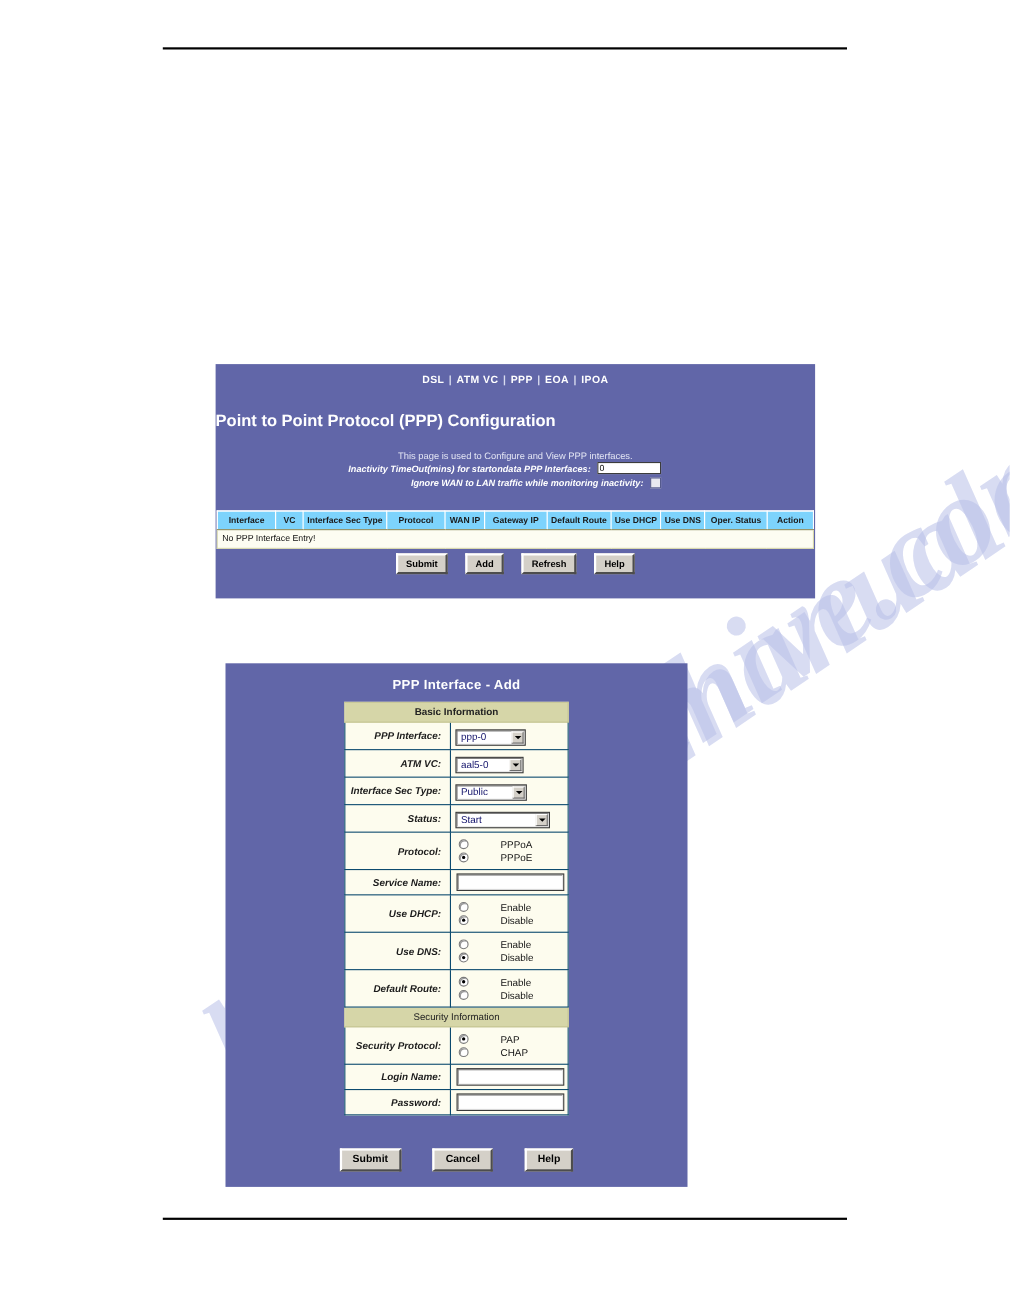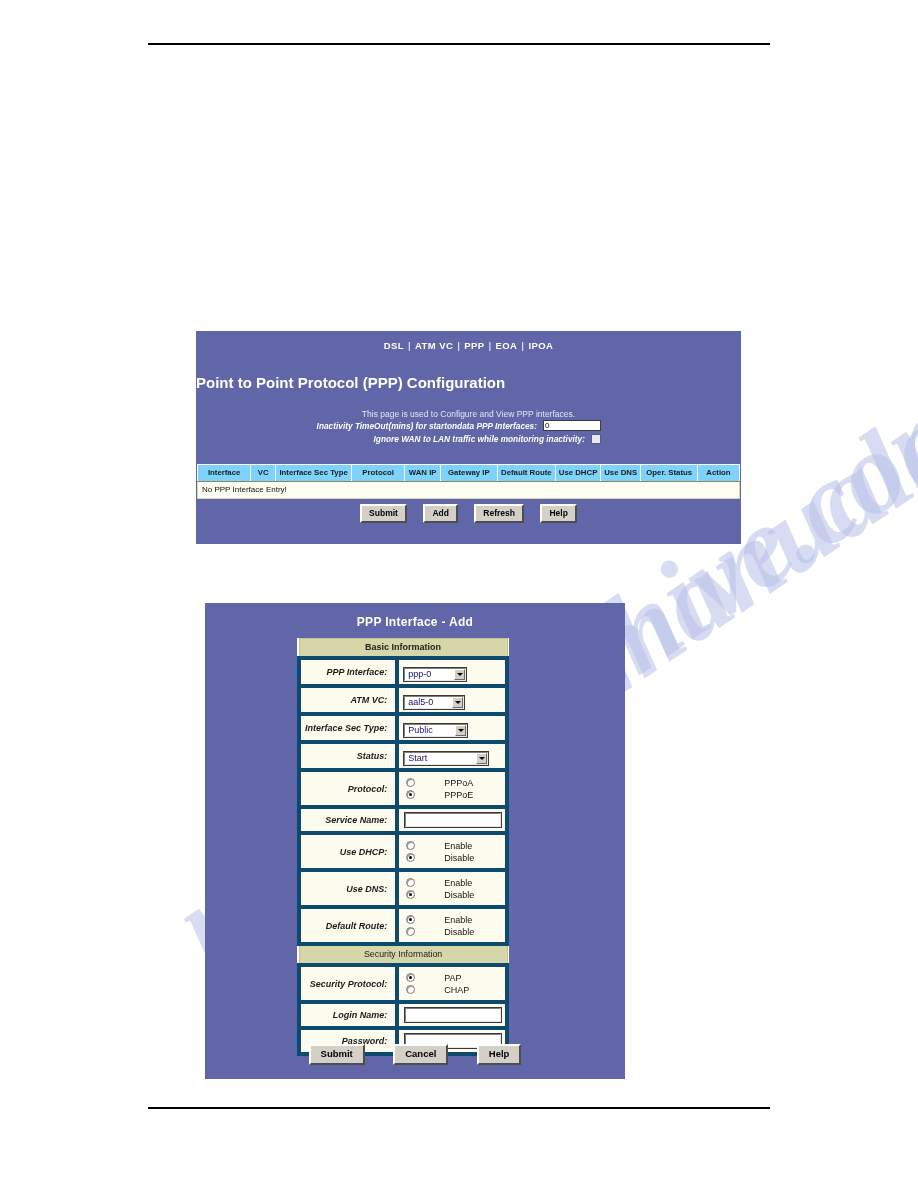--- a/index.html
+++ b/index.html
@@ -204,28 +204,28 @@
   #add-title {
     text-align: center;
     padding-top: 12px;
     font-size: 12px;
     font-weight: bold;
     color: #ffffff;
     letter-spacing: .3px;
   }
   #add-form {
     position: absolute;
-    left: 92px;
+    left: 108px;
     top: 35px;
     width: 204px;
     border-collapse: collapse;
     background: #fdfdf2;
   }
   #add-form td {
-    border: 4px solid #0c4a6e;
+    border: 1px solid #0c4a6e;
     padding: 0;
     vertical-align: middle;
   }
   #add-form tr.section-row td {
     background: #d6d6a8;
     text-align: center;
     font-size: 9px;
     font-weight: bold;
     color: #222;
     padding: 3px 0 4px 0;

